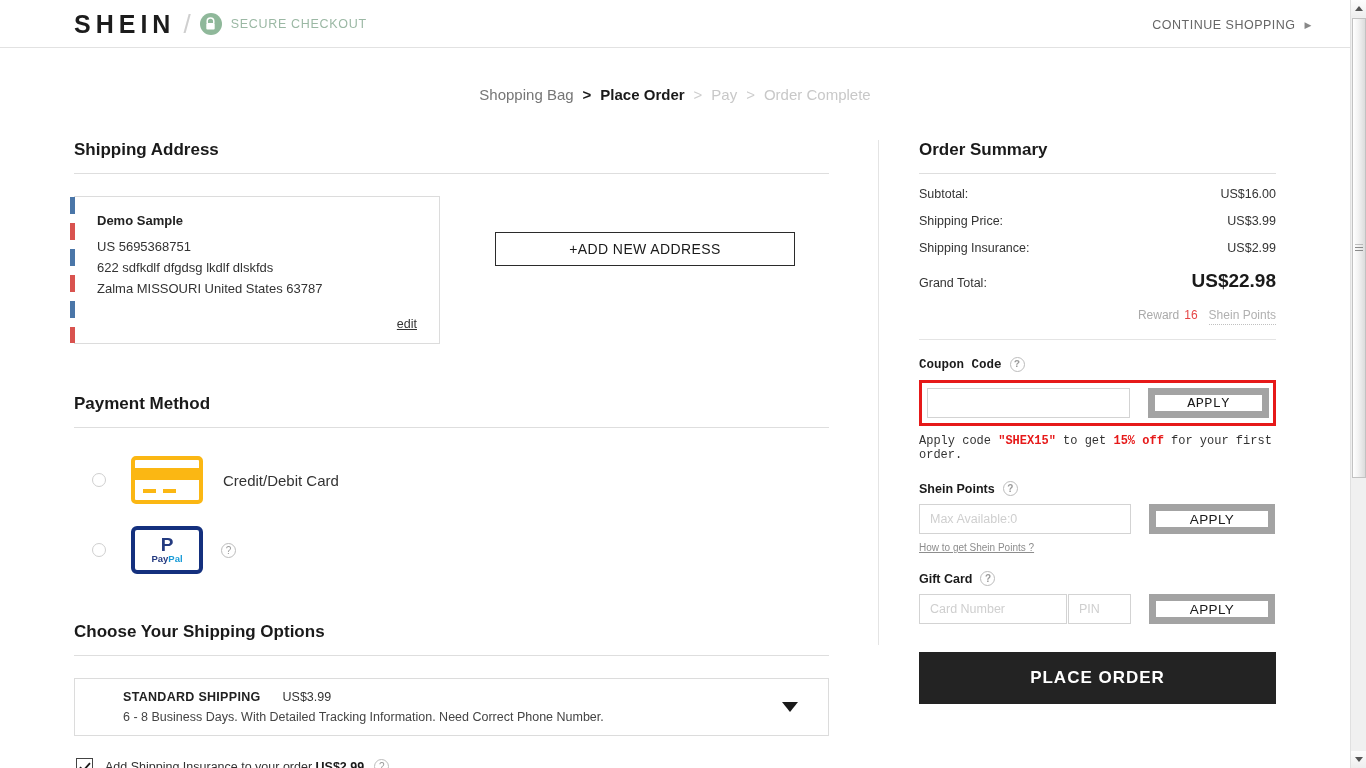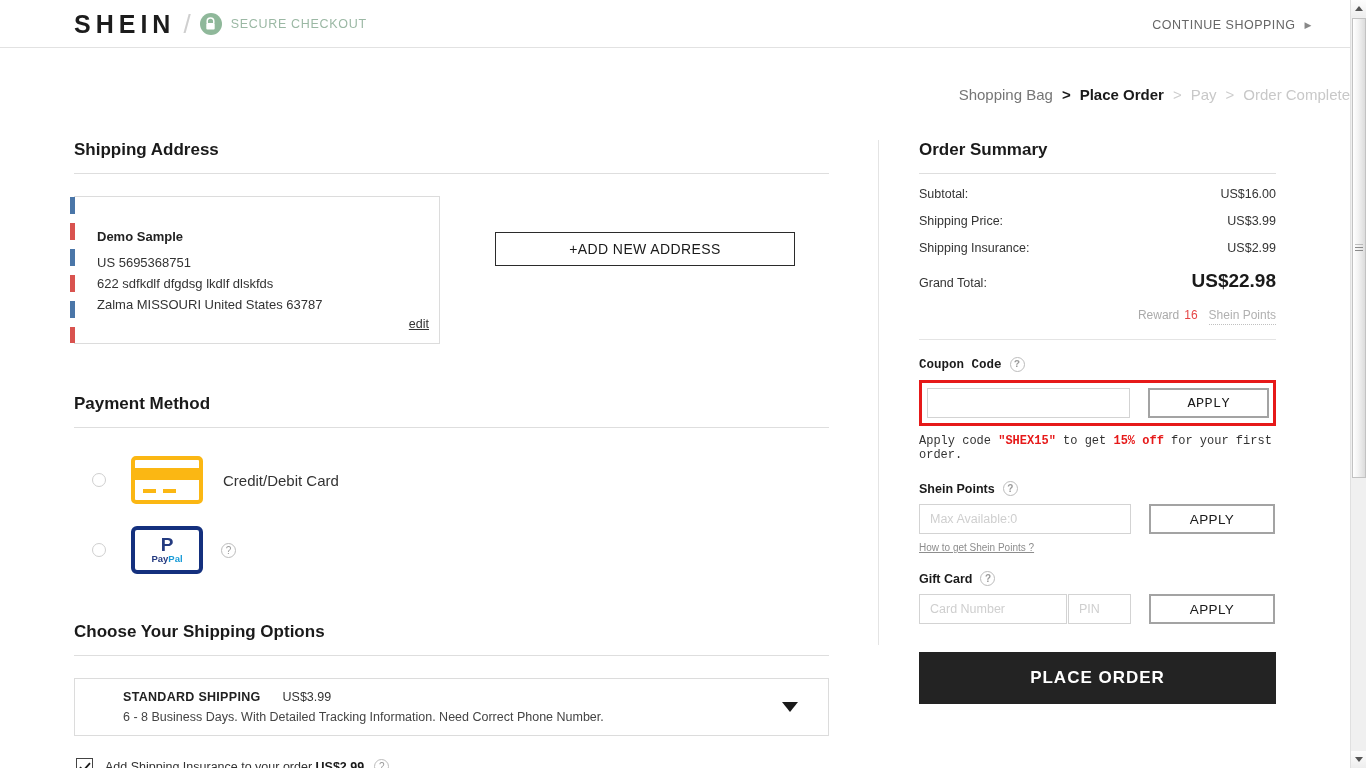--- a/index.html
+++ b/index.html
@@ -50,21 +50,21 @@
     font-size: 12.5px; color: #666; letter-spacing: 0.5px;
     display: flex; align-items: center; cursor: pointer;
   }
   .continue-shopping .caret {
     margin-left: 9px; font-size: 9px; color: #888;
   }
 
   
   .steps {
     position: absolute; left: 0; top: 86px; width: 1350px;
-    display: flex; justify-content: flex-end; align-items: center;
+    display: flex; justify-content: center; align-items: center;
     font-size: 15px;
   }
   .step { color: #767676; }
   .step.active { color: #1a1a1a; font-weight: bold; }
   .step.future { color: #c8c8c8; }
   .step-sep { color: #9a9a9a; margin: 0 9px; }
   .step-sep.dim { color: #cdcdcd; }
   .step-sep.bold { color: #1a1a1a; font-weight: bold; }
 
   
@@ -85,25 +85,25 @@
     position: absolute; left: -5px; top: 0; width: 5px; height: 100%;
     background: repeating-linear-gradient(
       to bottom,
       #4a76a8 0px, #4a76a8 17px,
       #ffffff 17px, #ffffff 26px,
       #d9534f 26px, #d9534f 43px,
       #ffffff 43px, #ffffff 52px
     );
   }
   .addr-name {
-    font-size: 13px; font-weight: bold; color: #222; margin-bottom: 8px; margin-top: 16px;
+    font-size: 13px; font-weight: bold; color: #222; margin-bottom: 8px;
   }
   .addr-line { font-size: 13px; color: #333; line-height: 21px; }
   .addr-edit {
-    position: absolute; right: 10px; bottom: 12px;
+    position: absolute; right: 22px; bottom: 12px;
     font-size: 12.5px; color: #333; text-decoration: underline;
     cursor: pointer;
   }
   .add-address-btn {
     width: 300px; height: 34px; margin-left: 55px; margin-top: 36px;
     border: 1px solid #2b2b2b; background: #fff;
     font-size: 14px; color: #1a1a1a; letter-spacing: 0.4px;
     cursor: pointer; font-family: inherit;
   }
 
@@ -222,21 +222,21 @@
   }
   .txt-input {
     height: 30px; border: 1px solid #d3d3d3; background: #fff;
     font-size: 12.5px; color: #333; padding: 0 10px;
     font-family: inherit; outline: none;
   }
   .txt-input::placeholder { color: #cfcfcf; }
   .coupon-input { width: 212px; }
   .apply-btn {
     height: 30px; width: 126px; margin-left: 18px;
-    border: 2px solid #a3a3a3; background: #fff;
+    border: 7px solid #a3a3a3; background: #fff;
     font-size: 13.5px; color: #1a1a1a; letter-spacing: 0.4px;
     cursor: pointer; font-family: inherit;
   }
   .coupon-hint { margin-top: 8px; font-size: 12px; color: #333; }
   .coupon-hint .red { color: #e61919; font-weight: bold; }
 
   .points-block { margin-top: 19px; }
   .inline-row { display: flex; align-items: center; margin-top: 8px; }
   .points-input { width: 212px; }
   .how-link {

